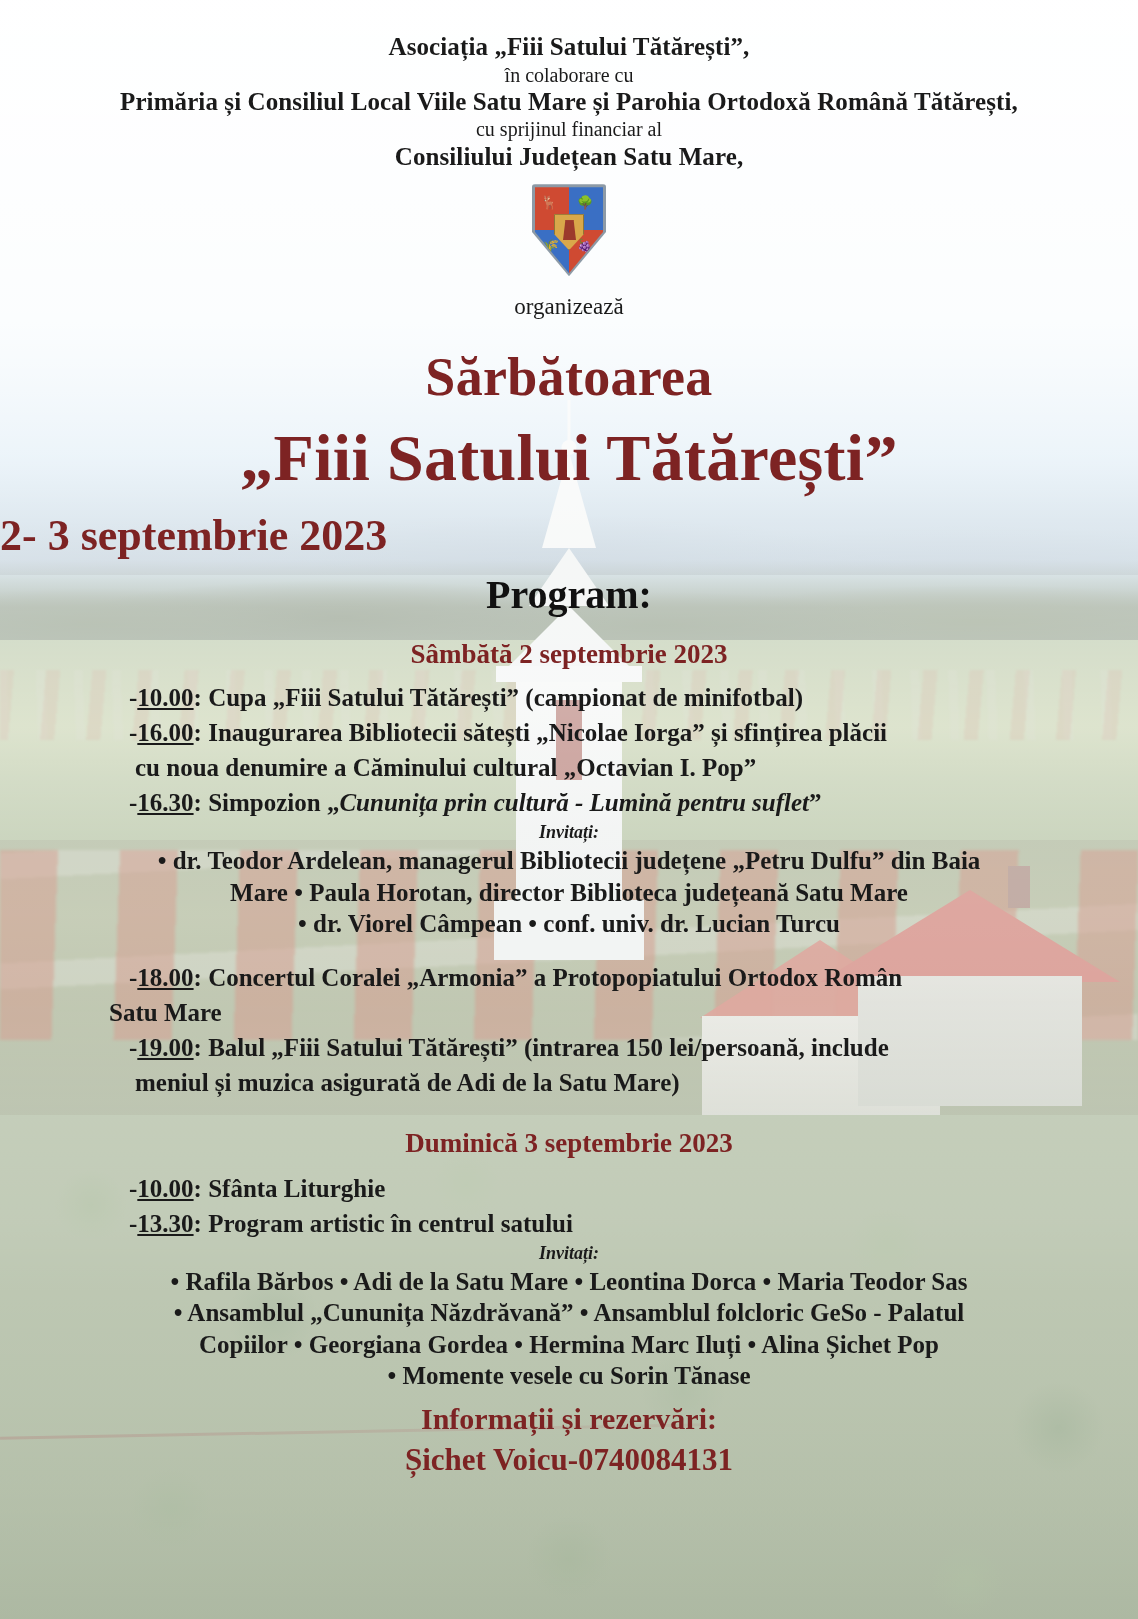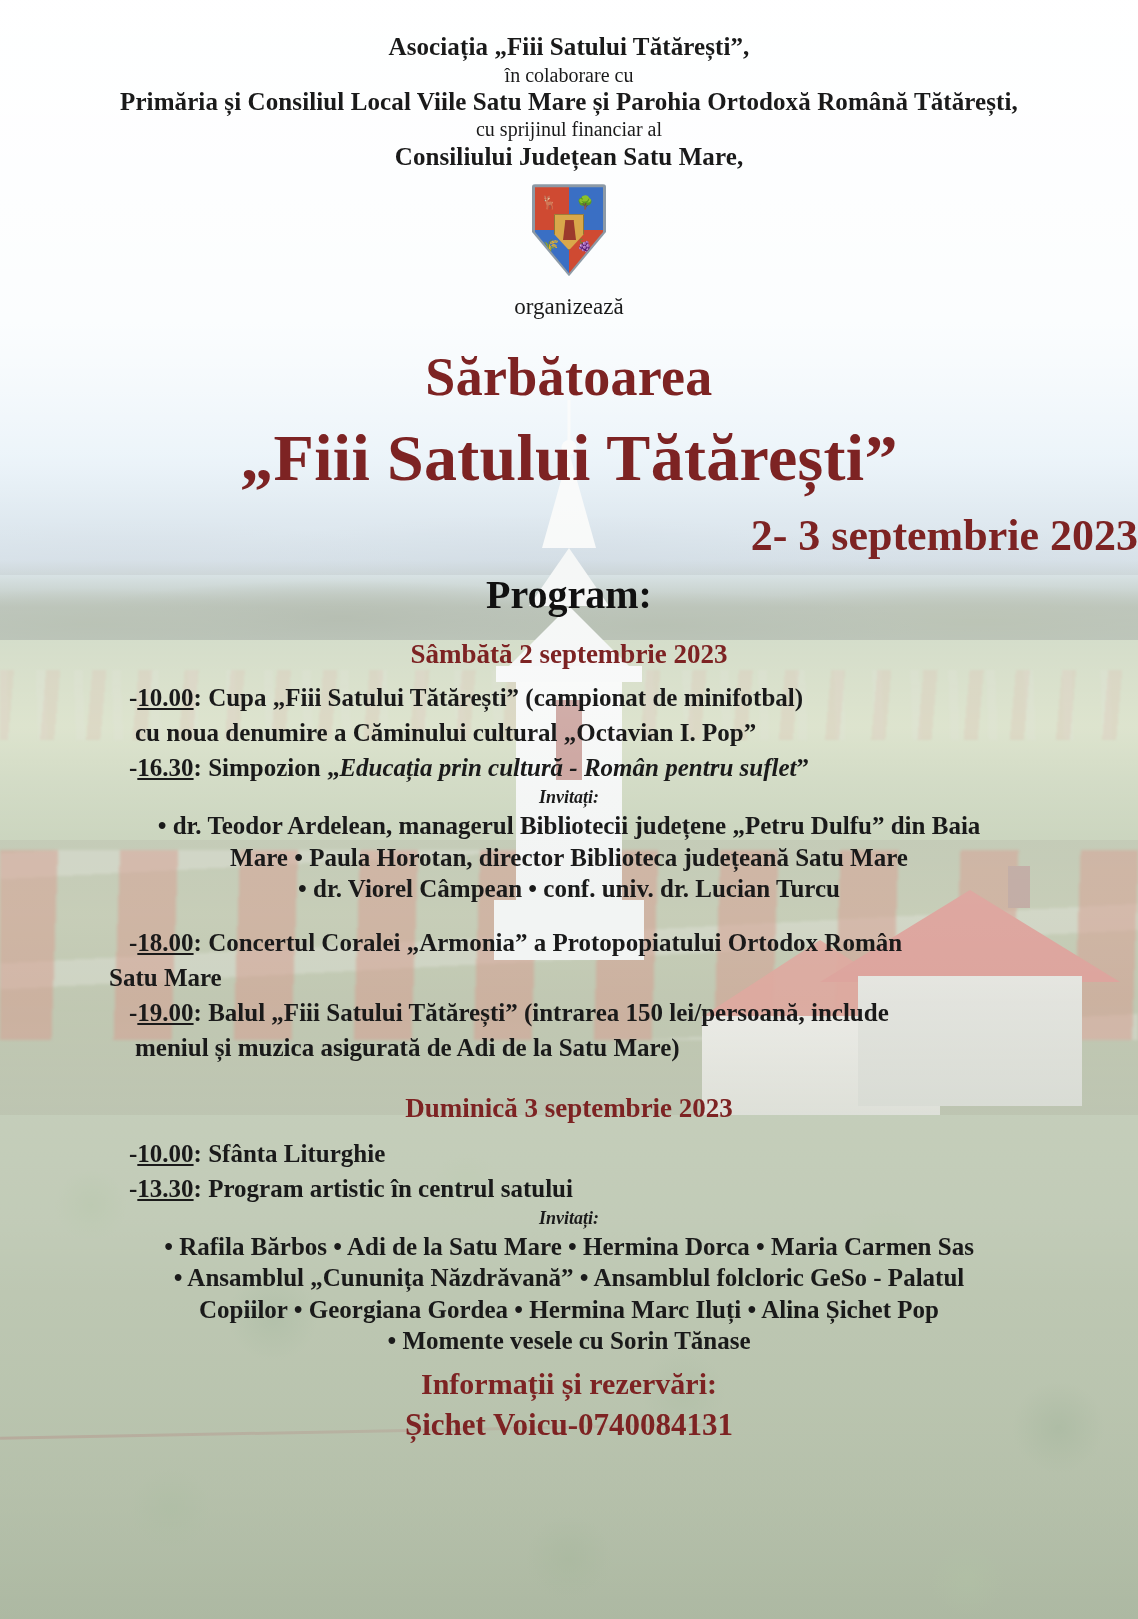--- a/index.html
+++ b/index.html
@@ -212,21 +212,21 @@
 
   .title1 {
     text-align:center; color:#7d2323; font-weight:bold; font-size:54px;
     margin-top:26px; letter-spacing:.3px;
   }
   .title2 {
     text-align:center; color:#7d2323; font-weight:bold; font-size:66px;
     margin-top:12px; letter-spacing:.3px;
   }
   .title3 {
-    text-align:right; color:#7d2323; font-weight:bold; font-size:44px;
+    text-align:left; color:#7d2323; font-weight:bold; font-size:44px;
     margin-top:14px;
   }
   .program {
     text-align:center; color:#111; font-weight:bold; font-size:40px;
     margin-top:10px;
   }
 
   .daytitle {
     text-align:center; color:#7d2323; font-weight:bold; font-size:27px;
     margin-top:21px;
@@ -321,25 +321,28 @@
     <div class="title2">„Fiii Satului Tătărești”</div>
     <div class="title3">2- 3 septembrie 2023</div>
     <div class="program">Program:</div>
 
     <div class="daytitle">Sâmbătă 2 septembrie 2023</div>
 
     <div class="sched" style="margin-top:12px;">
       <div class="row" style="padding-left:20px;">
         <span>-</span><span class="time">10.00</span><span>: Cupa „Fiii Satului Tătărești” (campionat de minifotbal)</span>
       </div>
+      <div class="row" style="padding-left:20px;">
+        <span>-</span><span class="time">16.00</span><span>: Inaugurarea Bibliotecii sătești „Nicolae Iorga” și sfințirea plăcii</span>
+      </div>
       <div class="row" style="padding-left:26px;">
         <span>cu noua denumire a Căminului cultural „Octavian I. Pop”</span>
       </div>
       <div class="row" style="padding-left:20px;">
-        <span>-</span><span class="time">16.30</span><span>: Simpozion „</span><span class="it">Educația prin cultură - Român pentru suflet</span><span>”</span>
+        <span>-</span><span class="time">16.30</span><span>: Simpozion „</span><span class="it">Cununița prin cultură - Lumină pentru suflet</span><span>”</span>
       </div>
     </div>
 
     <div class="invitati">Invitați:</div>
     <div class="guests">
       <div>• dr. Teodor Ardelean, managerul Bibliotecii județene „Petru Dulfu” din Baia</div>
       <div>Mare • Paula Horotan, director Biblioteca județeană Satu Mare</div>
       <div>• dr. Viorel Câmpean • conf. univ. dr. Lucian Turcu</div>
     </div>
 
@@ -364,21 +367,21 @@
       <div class="row" style="padding-left:20px;">
         <span>-</span><span class="time">10.00</span><span>: Sfânta Liturghie</span>
       </div>
       <div class="row" style="padding-left:20px;">
         <span>-</span><span class="time">13.30</span><span>:  Program artistic în centrul satului</span>
       </div>
     </div>
 
     <div class="invitati">Invitați:</div>
     <div class="guests">
-      <div>• Rafila Bărbos • Adi de la Satu Mare • Hermina Dorca • Maria Carmen Sas</div>
+      <div>• Rafila Bărbos • Adi de la Satu Mare • Leontina Dorca • Maria Teodor Sas</div>
       <div>• Ansamblul „Cununița Năzdrăvană” • Ansamblul folcloric GeSo -  Palatul</div>
       <div>Copiilor • Georgiana Gordea • Hermina Marc Iluți • Alina Șichet Pop</div>
       <div>• Momente vesele cu Sorin Tănase</div>
     </div>
 
     <div class="info-title">Informații și rezervări:</div>
     <div class="contacts">
       <span>Șichet Voicu-0740084131</span>
     </div>
 

